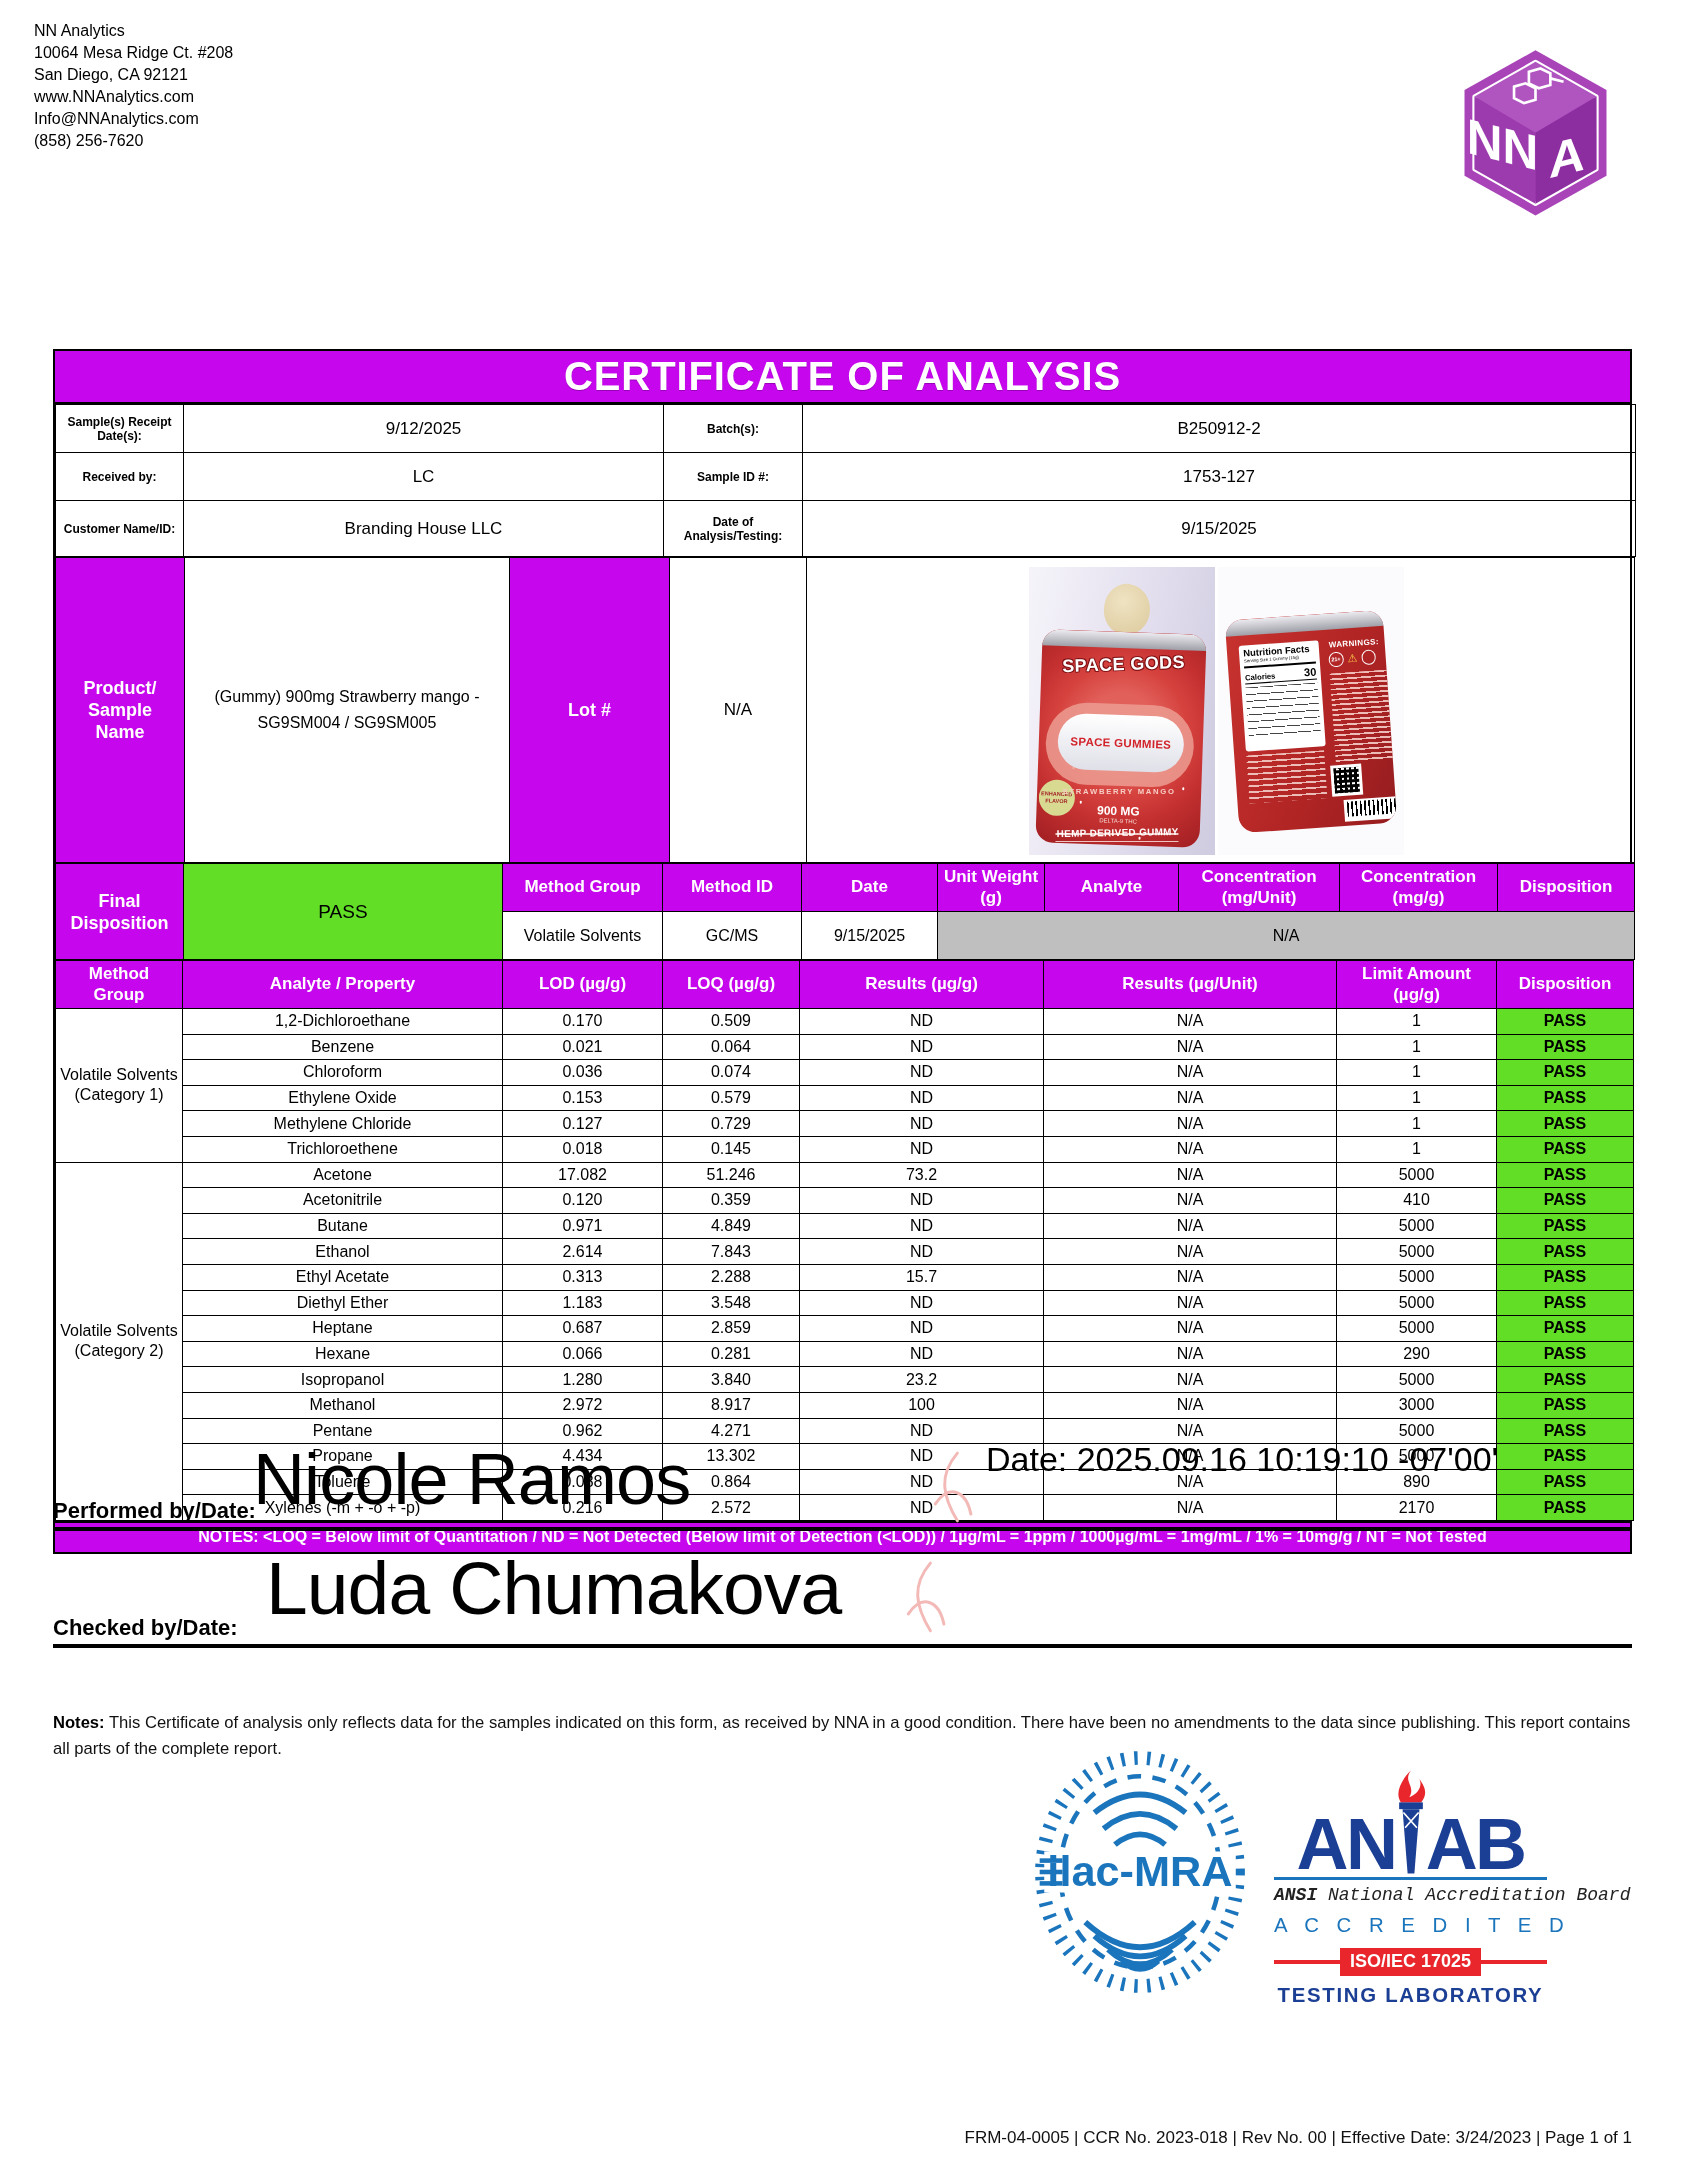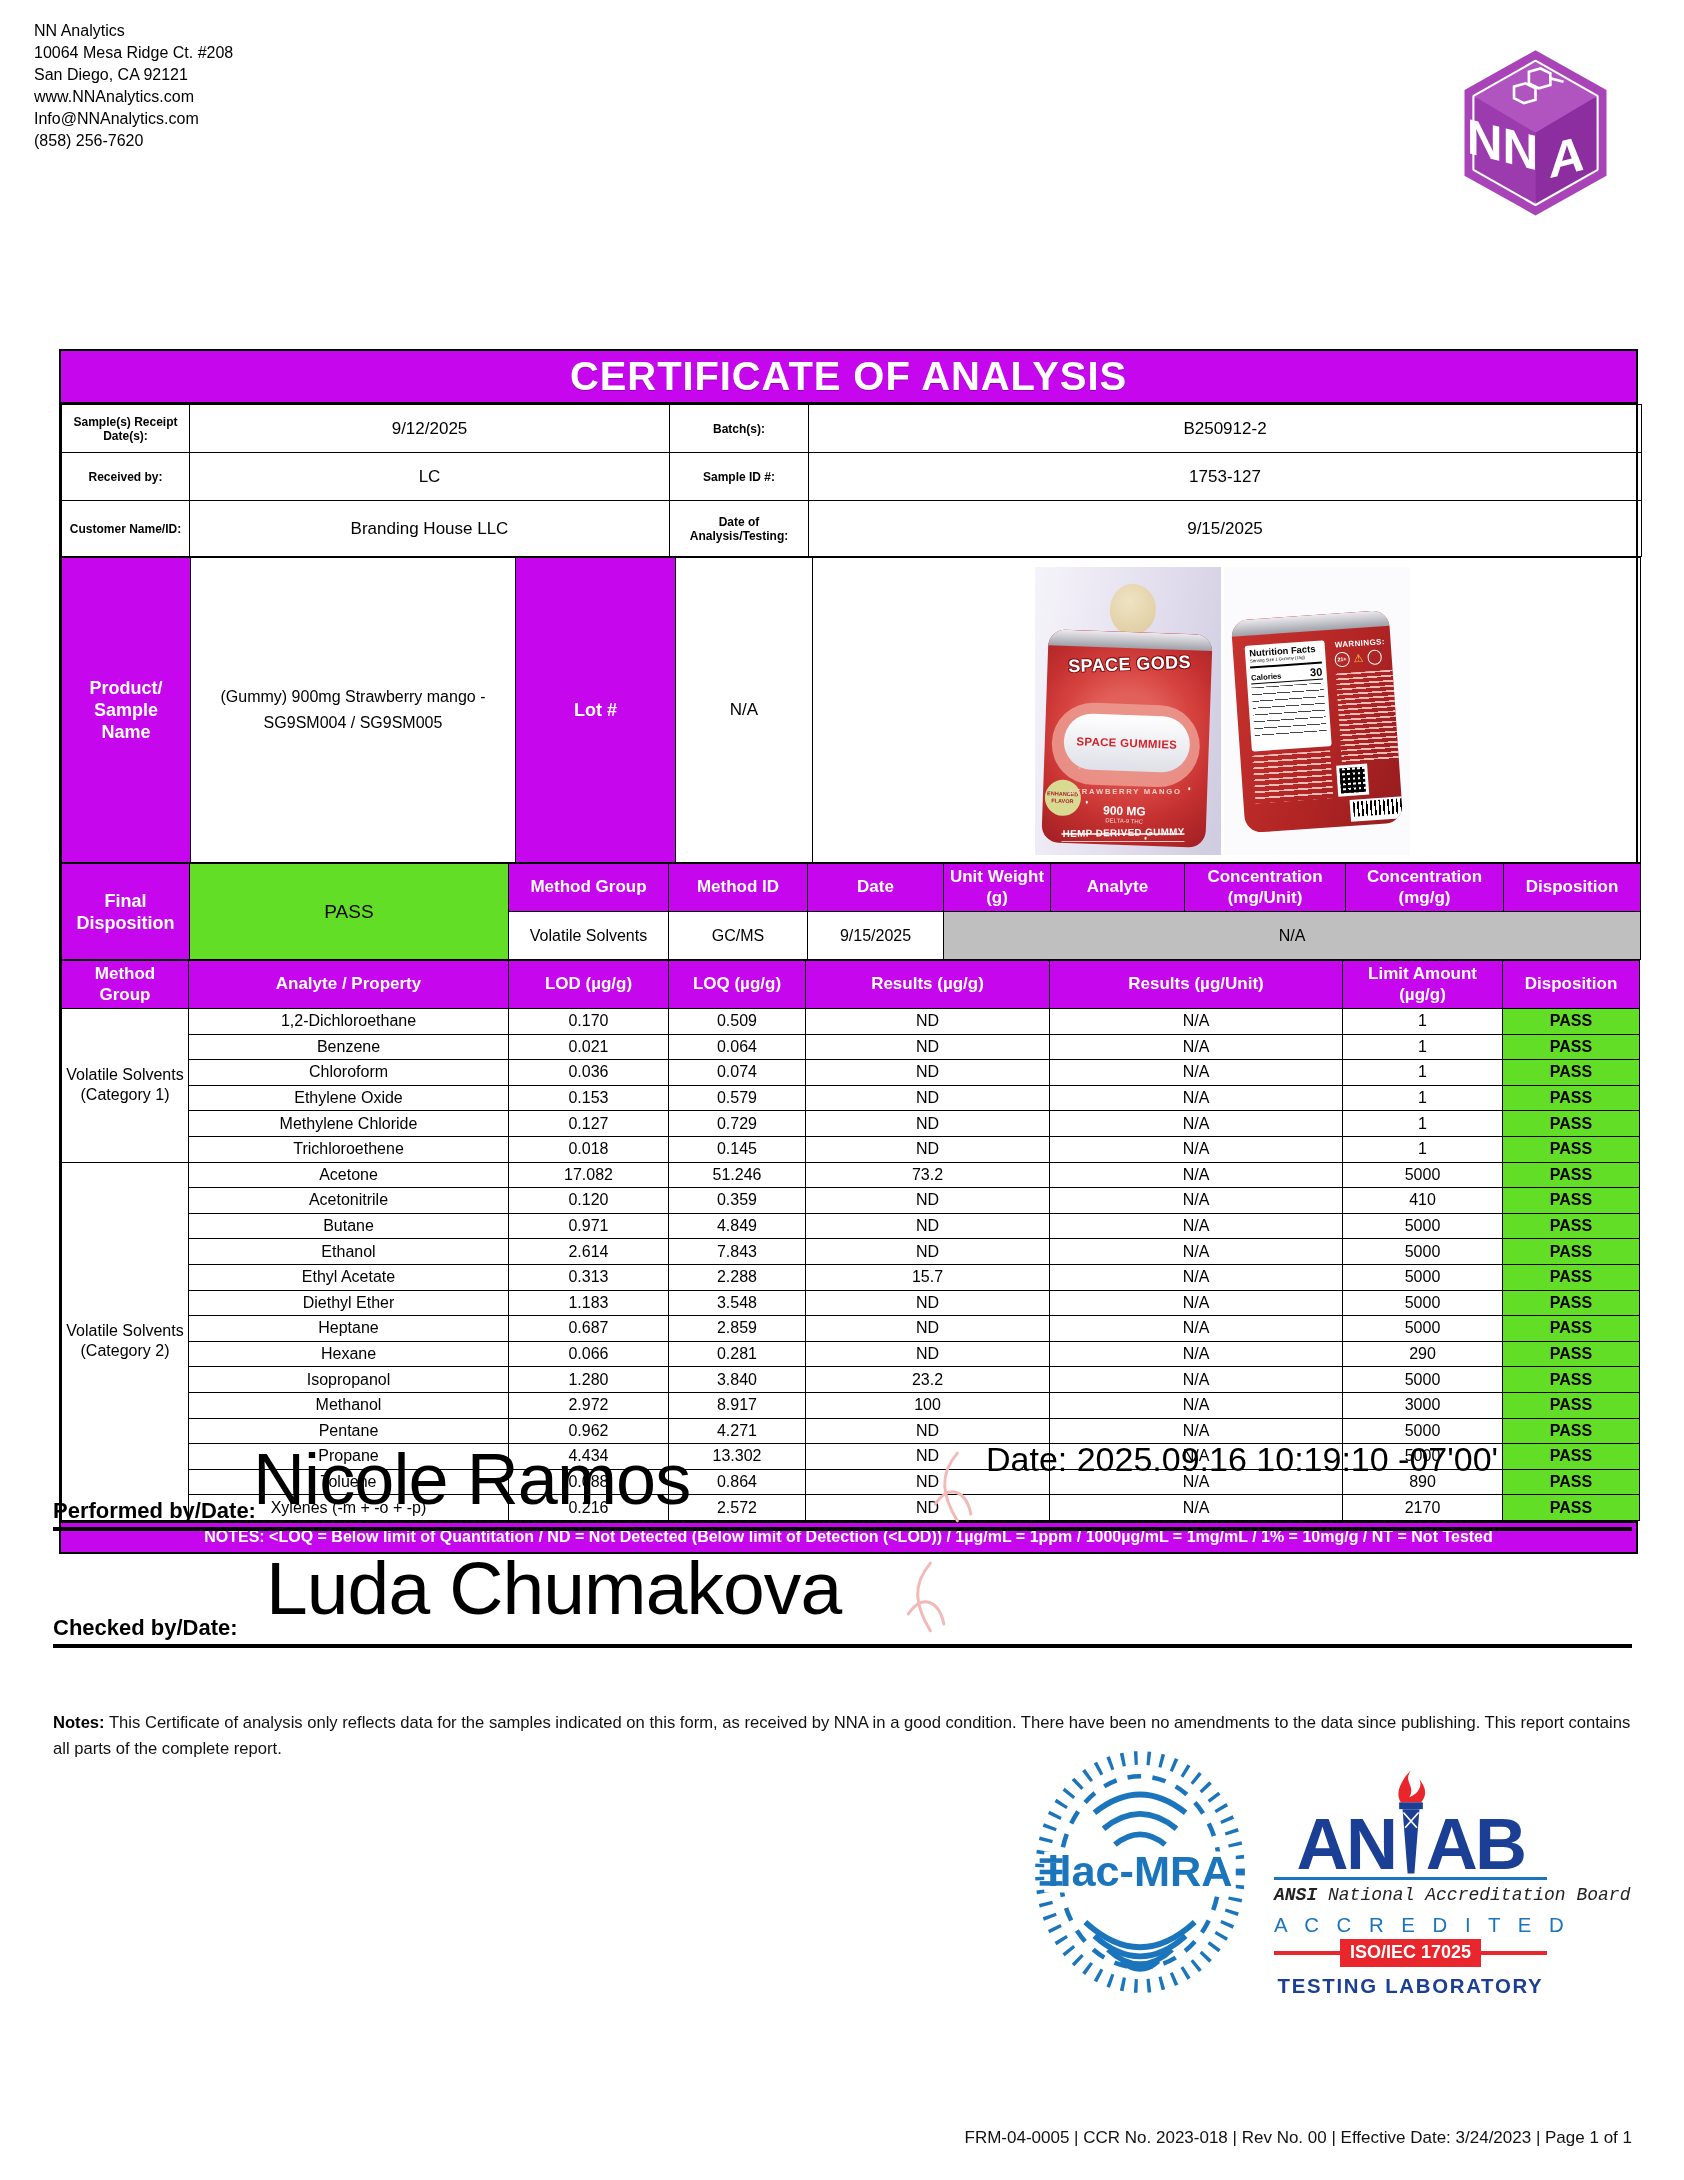--- a/index.html
+++ b/index.html
@@ -10,21 +10,21 @@
   body{margin:0;background:#777;font-family:"Liberation Sans",sans-serif;}
   .page{position:relative;width:1685px;height:2181px;background:#fff;margin:0 auto;overflow:hidden;color:#000;}
 
   
   .letterhead{position:absolute;left:34px;top:20.4px;font-size:16px;line-height:22px;color:#000000;}
 
   
   .logo{position:absolute;left:1448px;top:47px;width:175px;height:175px;}
 
   
-  .coa{position:absolute;left:59px;top:349px;width:1579px;border:2.6px solid #000;}
+  .coa{position:absolute;left:53px;top:349px;width:1579px;border:2.6px solid #000;}
   table{border-collapse:collapse;table-layout:fixed;width:1579px;}
   td,th{border:1.7px solid #000;text-align:center;vertical-align:middle;padding:1.7px 5.1px;font-size:17px;font-weight:normal;overflow:hidden;}
   .magenta{background:var(--magenta);color:#fff;font-weight:bold;}
   .title-bar{height:53px;background:var(--magenta);color:#fff;display:flex;align-items:center;justify-content:center;
     font-size:40px;font-weight:bold;letter-spacing:0.9px;border-bottom:2.6px solid #000;text-shadow:0 0.9px 0 rgba(120,0,150,.6);}
   .info-table .lbl{font-weight:bold;font-size:12px;}
   .info-table tr{height:48px;}
   .info-table tr.tall{height:56px;}
   .product-row{height:305px;}
   .photos-cell{position:relative;padding:0;}
@@ -54,21 +54,21 @@
   
   .ilac{position:absolute;left:1026px;top:1744px;width:228px;height:256px;}
   .anab{position:absolute;left:1274px;top:1765px;width:273px;text-align:center;}
   .anab .word{display:flex;align-items:flex-end;justify-content:center;color:var(--navy);font-weight:bold;
     font-size:72px;line-height:60px;letter-spacing:-2.6px;height:109px;}
   .anab .word svg{margin:0 -6.8px;}
   .anab .rule{border-top:3.4px solid var(--blue);margin:3.4px 0 5.1px;}
   .anab .board{font-size:18px;font-style:italic;color:#222;white-space:nowrap;font-family:Liberation Mono, monospace;}
   .anab .board b{font-weight:bold;}
   .anab .accr{color:var(--blue);font-size:20.4px;letter-spacing:6px;margin-top:8.5px;white-space:nowrap;}
-  .anab .isobar{display:flex;align-items:center;margin-top:2px;}
+  .anab .isobar{display:flex;align-items:center;margin-top:11px;}
   .anab .isobar .line{flex:1;height:4.3px;background:var(--red);}
   .anab .isobox{background:var(--red);color:#fff;font-weight:bold;font-size:18px;padding:3.4px 10.2px;white-space:nowrap;}
   .anab .testlab{color:var(--navy);font-weight:bold;font-size:20.4px;letter-spacing:1.7px;margin-top:8.5px;white-space:nowrap;}
 
   .doc-footer{position:absolute;right:53px;top:2128px;font-size:17px;color:#111;white-space:nowrap;}
 
   
   .photo{position:absolute;top:8.5px;height:288px;width:186px;}
   .photo.front{left:222px;background:linear-gradient(100deg,#f6f4fa 0%,#e2deee 55%,#cfcbe0 100%);}
   .photo.back{left:411px;background:#fbfafd;}

